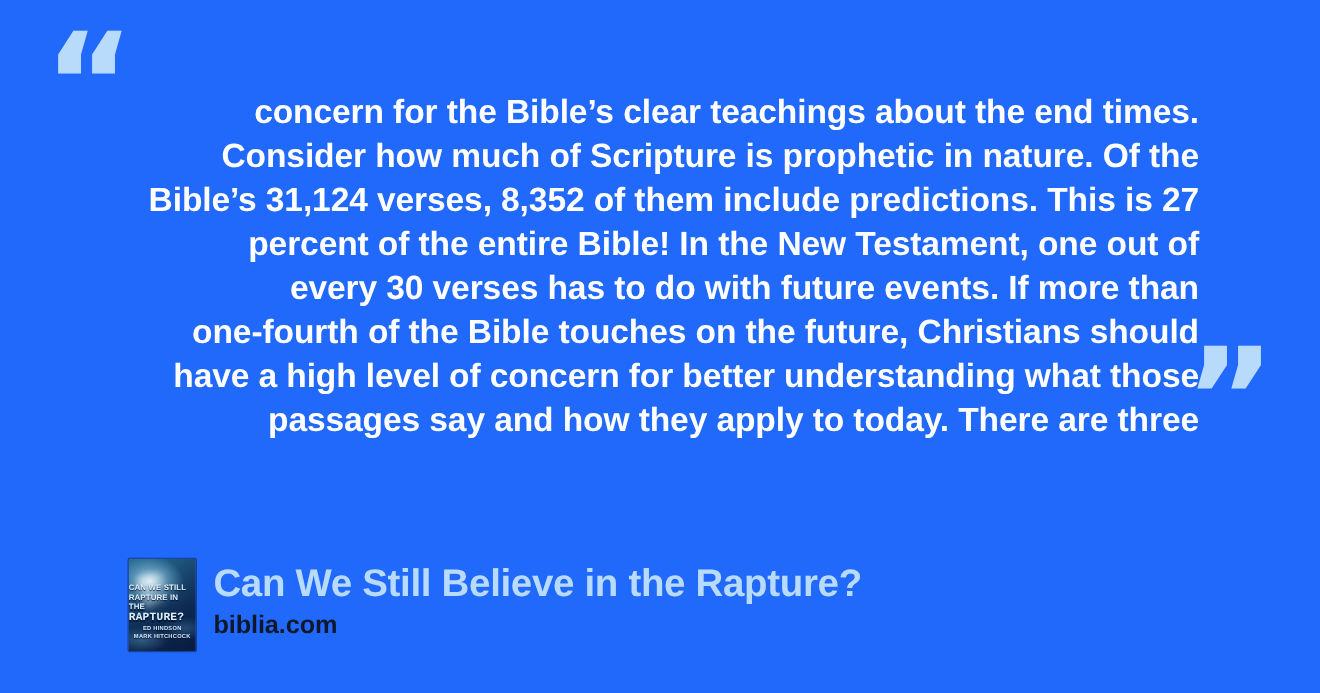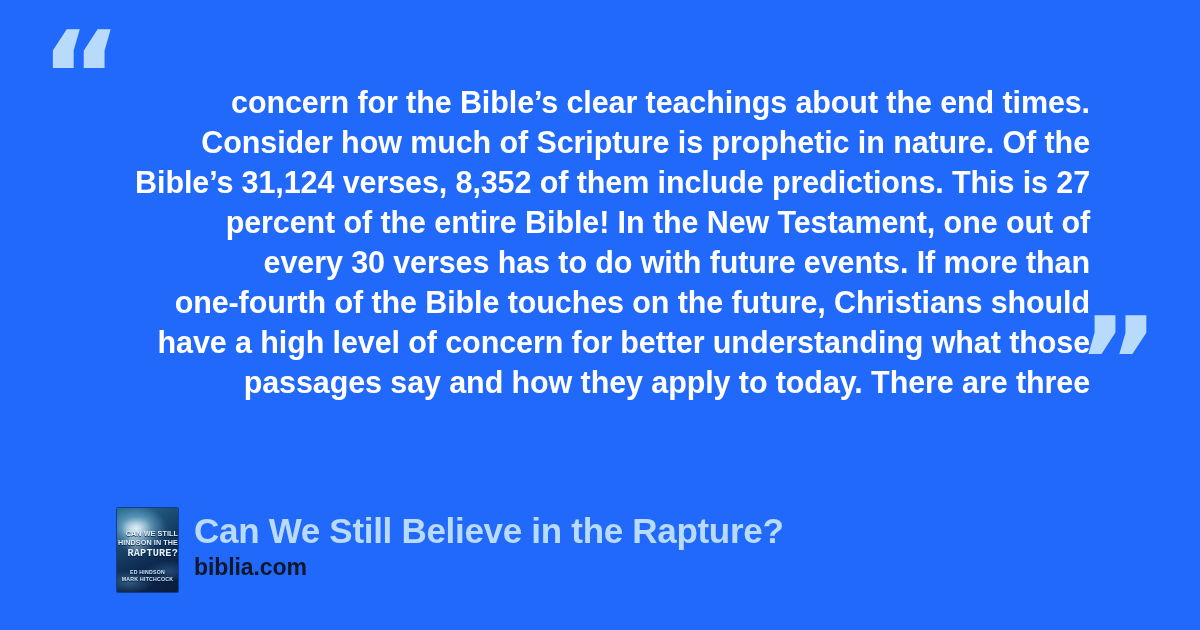--- a/index.html
+++ b/index.html
@@ -108,21 +108,21 @@
       radial-gradient(ellipse 34px 16px at 28% 62%, rgba(120,190,230,0.35), rgba(0,0,0,0) 72%),
       radial-gradient(ellipse 30px 14px at 76% 40%, rgba(90,160,215,0.30), rgba(0,0,0,0) 74%);
     pointer-events: none;
   }
 
   .book-cover .cover-title {
     position: absolute;
     left: 0;
     right: 0;
     top: 21px;
-    text-align: right;
+    text-align: left;
     color: #dff0fd;
     font-family: "Liberation Sans", sans-serif;
     font-weight: 700;
     font-size: 7.2px;
     line-height: 9px;
     letter-spacing: 0.1px;
     text-shadow: 0 1px 1px rgba(2,14,35,0.9);
   }
   .book-cover .cover-title .big {
     display: block;
@@ -194,21 +194,21 @@
     <span class="quote-mark quote-mark-close">”</span>
   </div>
 
   <div class="footer">
 
     <div class="book-cover">
       <span class="ray"></span>
       <span class="swirl"></span>
       <div class="cover-title">
         <span>CAN WE STILL</span><br>
-        <span>HINDSON IN THE</span>
+        <span>RAPTURE IN THE</span>
         <span class="big">RAPTURE?</span>
       </div>
       <div class="cover-authors">
         <span>ED HINDSON</span><br>
         <span>MARK HITCHCOCK</span>
       </div>
     </div>
 
     <div class="footer-text">
       <div class="book-title">Can We Still Believe in the Rapture?</div>

